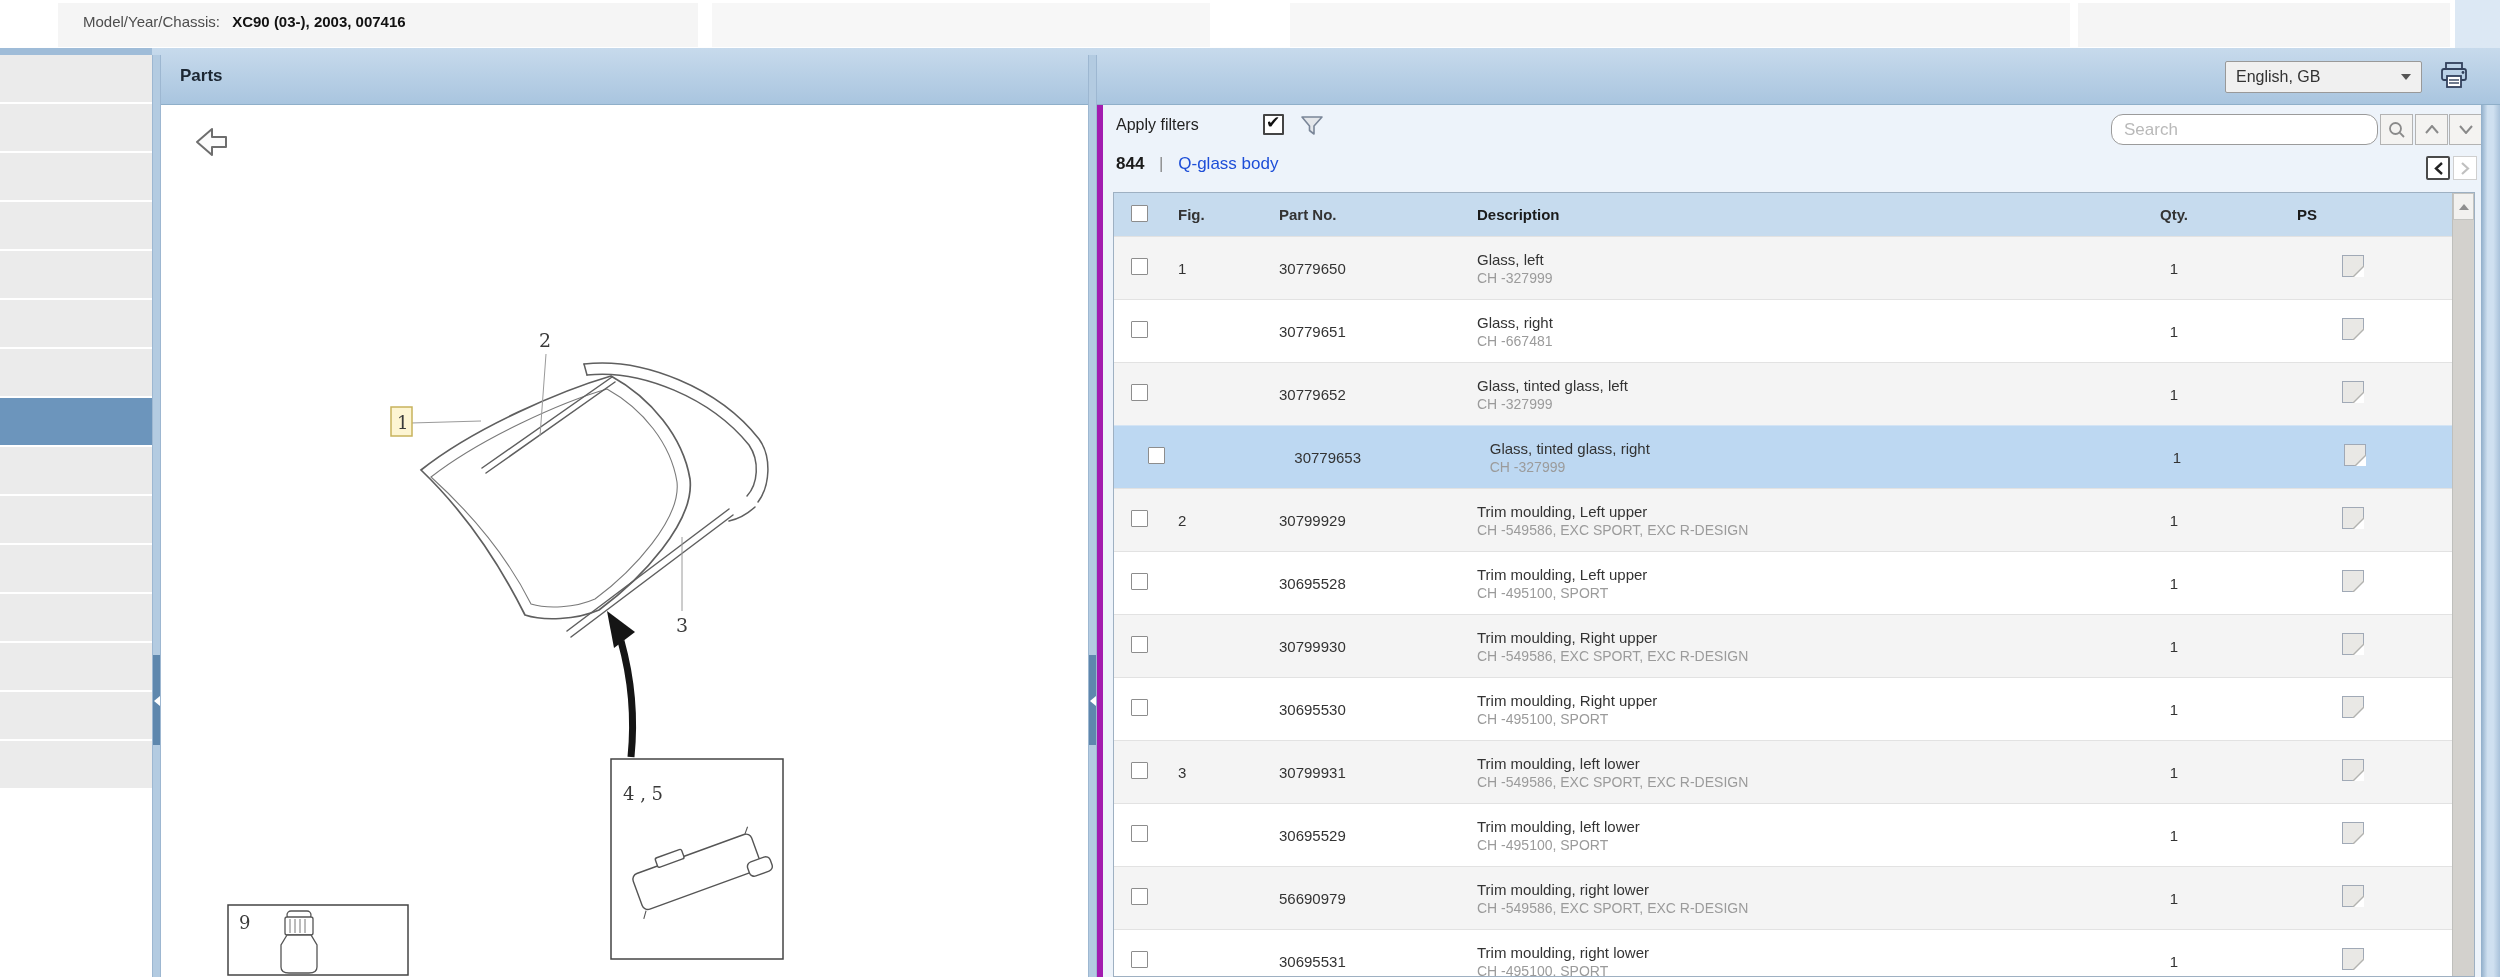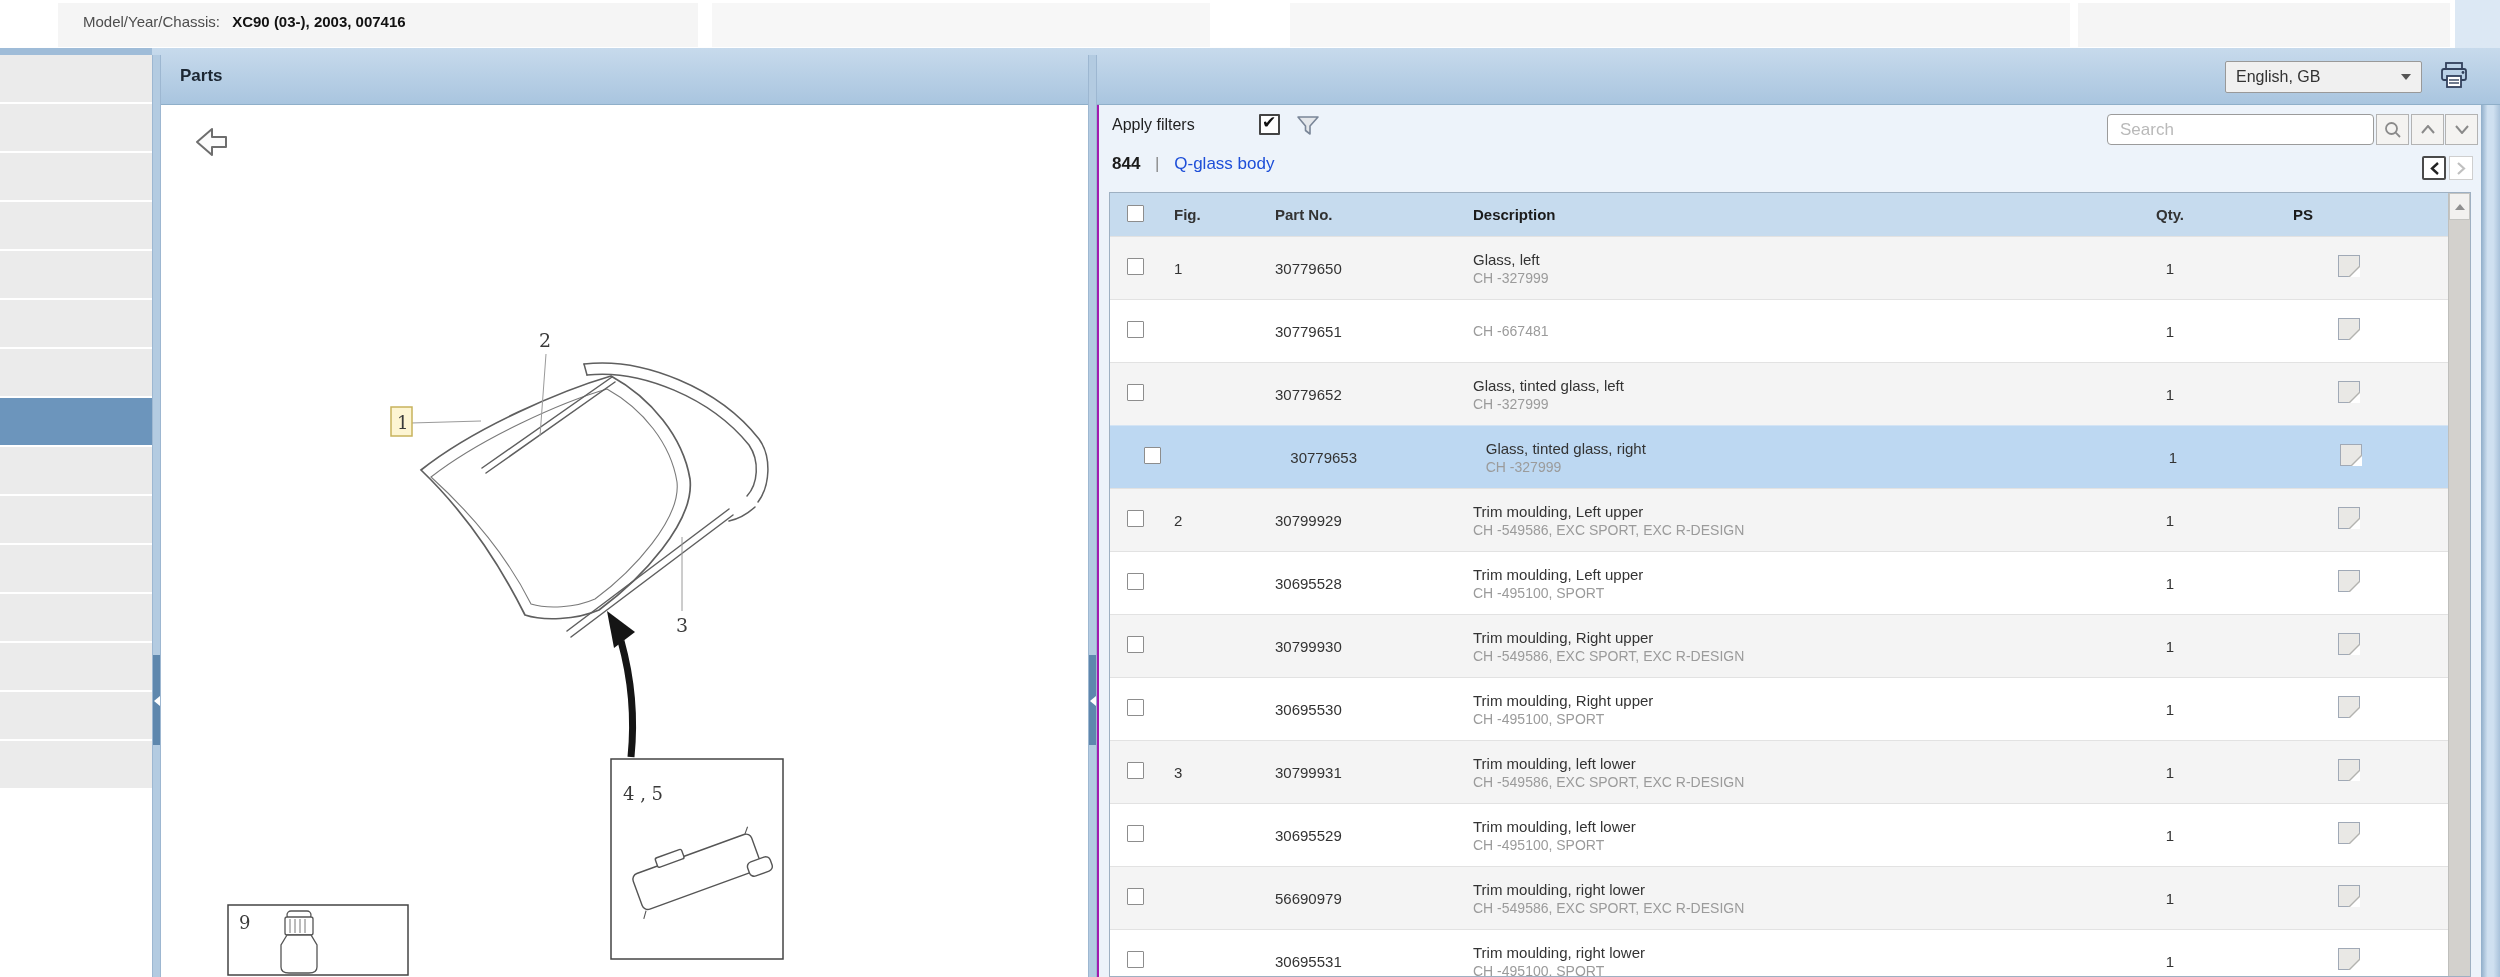--- a/index.html
+++ b/index.html
@@ -43,29 +43,29 @@
       border-top:5px solid transparent;border-bottom:5px solid transparent;border-right:6px solid #fff;}
   .div-left{left:152px;}
   .div-right{left:1088px;}
 
   
   .parts-canvas{position:absolute;left:163px;top:105px;width:920px;height:872px;background:#fff;}
   .diagram-svg{position:absolute;left:0;top:0;}
 
   
   .right-panel{position:absolute;left:1097px;top:105px;width:1385px;height:872px;
-      background:#edf3fa;border-left:2px solid #a21caf;box-sizing:border-box;}
+      background:#edf3fa;border-left:6px solid #a21caf;box-sizing:border-box;}
   .filter-label{position:absolute;left:13px;top:11px;font-size:16px;color:#1f1f1f;}
   .cb{display:inline-block;width:17px;height:17px;background:#fff;border:1px solid #8d8d8d;
       box-sizing:border-box;border-radius:1px;}
   .cb-filters{position:absolute;left:160px;top:9px;width:21px;height:21px;border:2px solid #444;position:absolute;}
   .cb-filters::after{content:'\2714';position:absolute;left:1px;top:-4px;font-size:17px;color:#111;}
   .funnel{position:absolute;left:196px;top:8px;}
   .search-input{position:absolute;left:1008px;top:9px;width:267px;height:31px;box-sizing:border-box;
-      border:1px solid #9b9b9b;border-radius:4px;background:#fff;font-size:17px;color:#ec4899;
+      border:1px solid #9b9b9b;border-radius:12px;background:#fff;font-size:17px;color:#ec4899;
       padding:0 12px;font-family:"Liberation Sans",sans-serif;}
   .search-input::placeholder{color:#b9b9b9;}
   .sq-btn{position:absolute;top:9px;width:33px;height:31px;background:#f4f3f1;border:1px solid #b3b3b3;
       box-sizing:border-box;display:flex;align-items:center;justify-content:center;cursor:pointer;}
   .btn-search{left:1277px;}
   .btn-up{left:1312px;}
   .btn-down{left:1346px;}
 
   .group-row{position:absolute;left:13px;top:49px;font-size:17px;white-space:nowrap;}
   .group-row .code{font-weight:700;color:#1b1b1b;}
@@ -303,20 +303,21 @@
       <div class="d2">CH -327999</div>
     </div>
     <div class="c c-qty">1</div>
     <div class="c c-ps"><span class="note"></span></div>
   </div>
           <div class="t-row">
     <div class="c c-check"><span class="cb"></span></div>
     <div class="c c-fig"></div>
     <div class="c c-part">30779651</div>
     <div class="c c-desc">
+      <div class="d1">Glass, right</div>
       <div class="d2">CH -667481</div>
     </div>
     <div class="c c-qty">1</div>
     <div class="c c-ps"><span class="note"></span></div>
   </div>
           <div class="t-row">
     <div class="c c-check"><span class="cb"></span></div>
     <div class="c c-fig"></div>
     <div class="c c-part">30779652</div>
     <div class="c c-desc">

